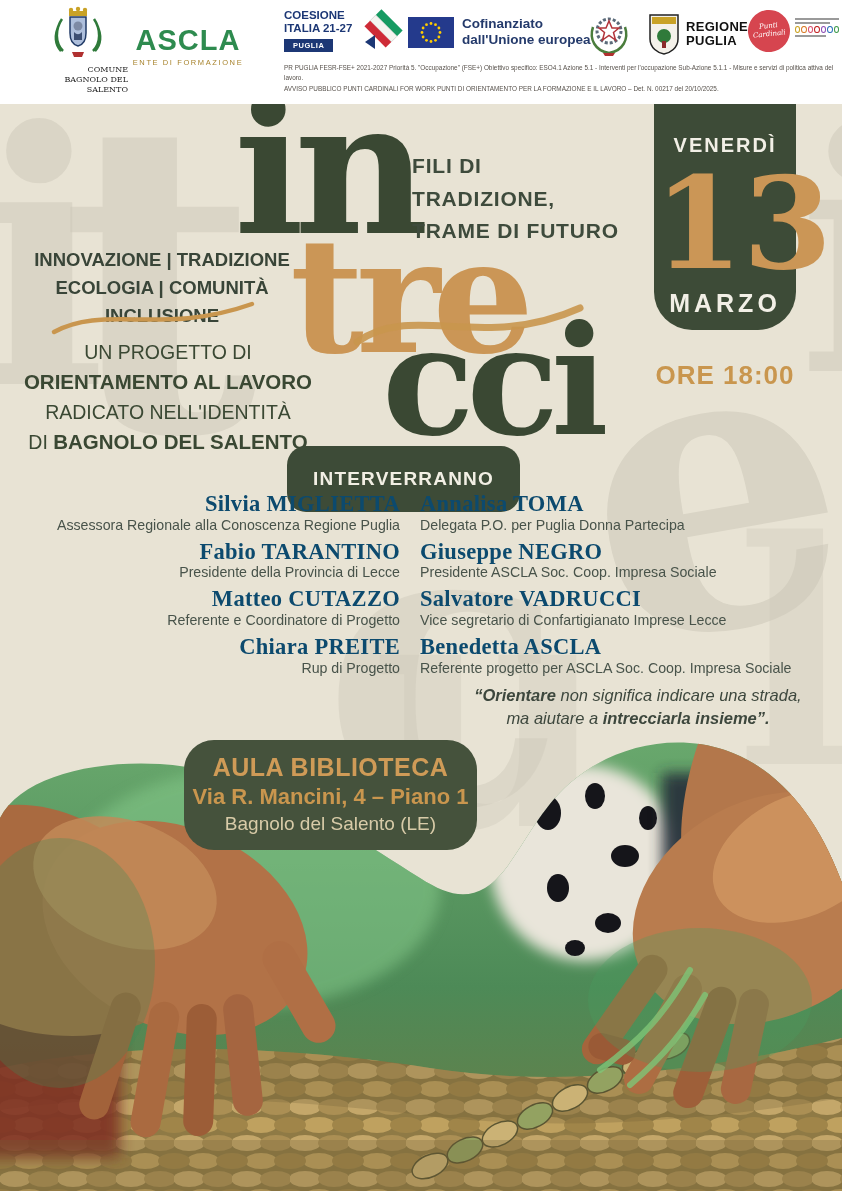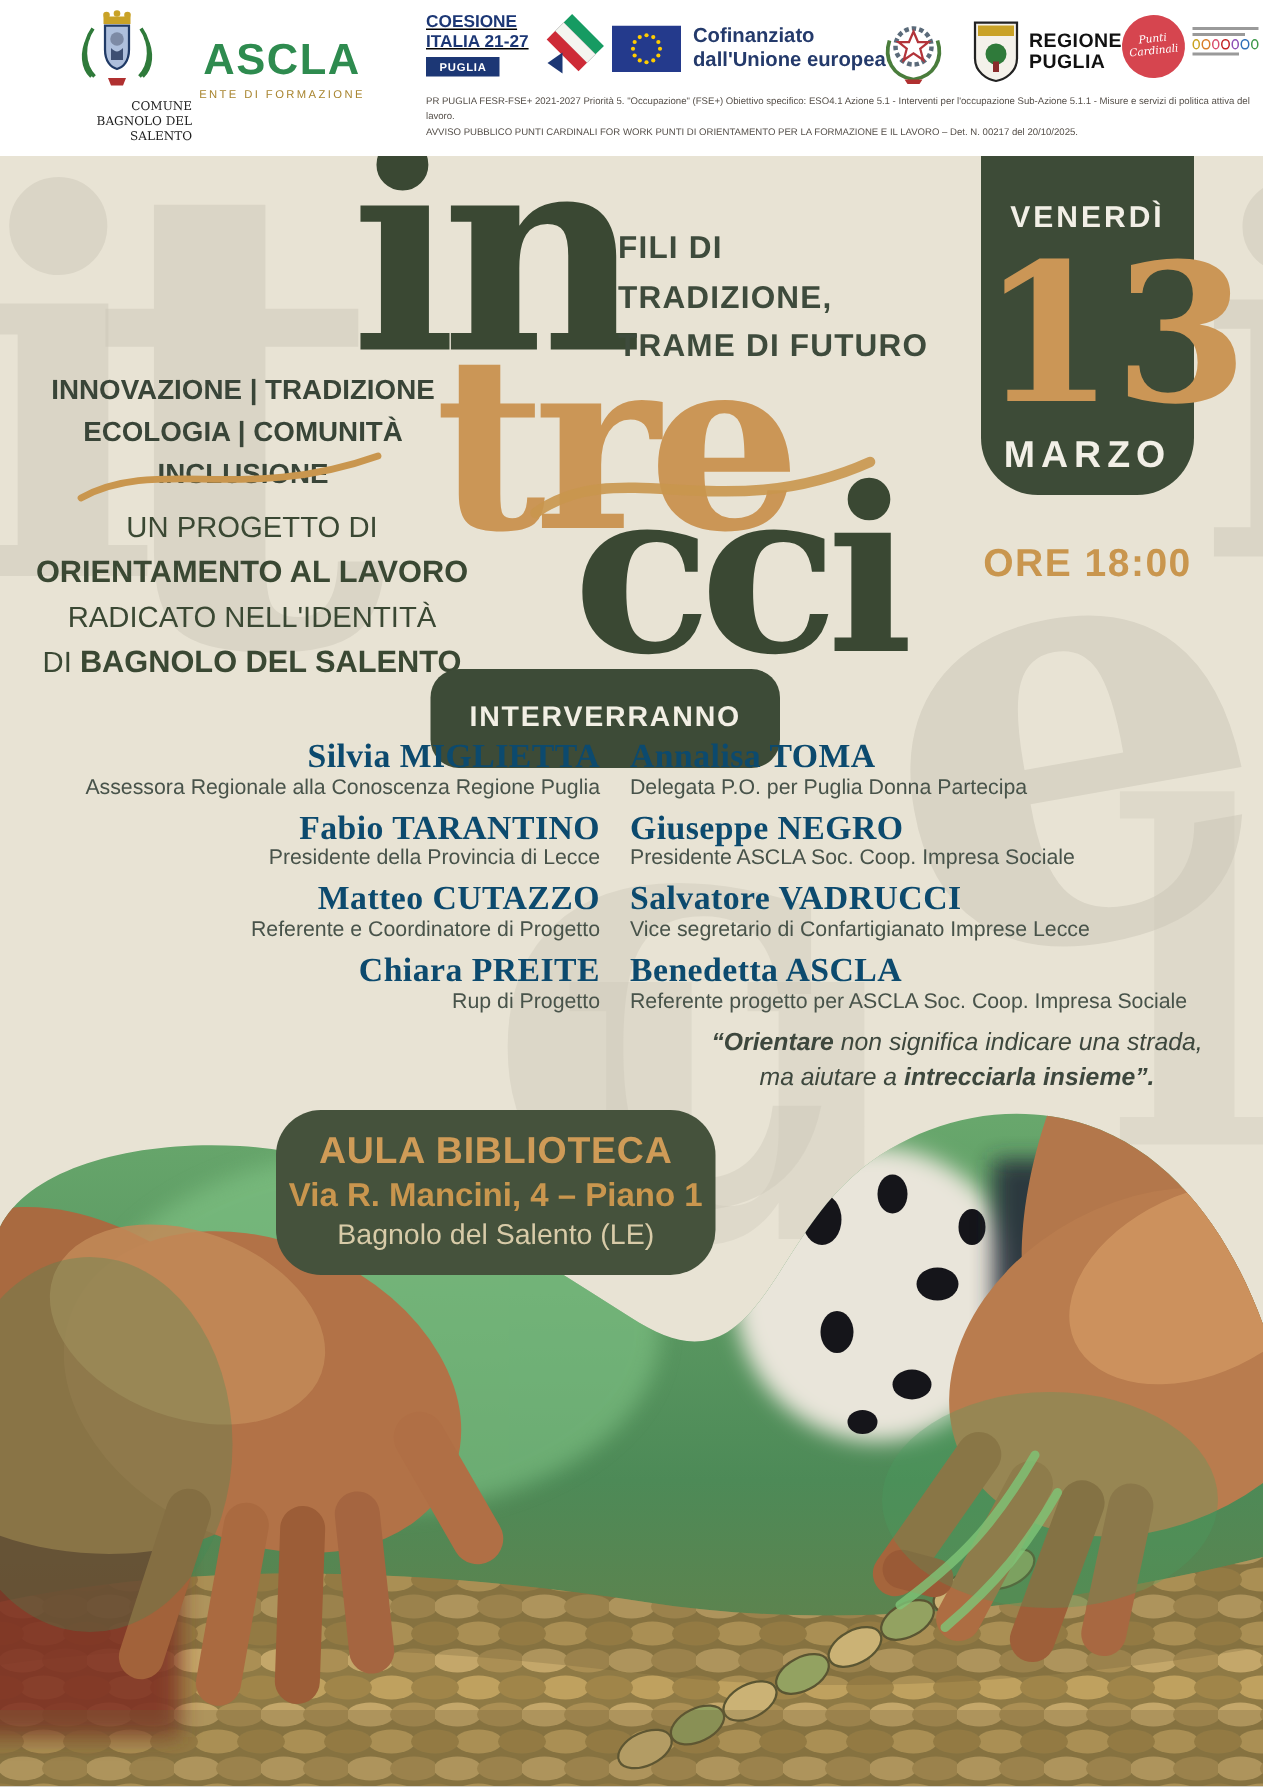--- a/index.html
+++ b/index.html
@@ -5,21 +5,21 @@
   html,body{margin:0;padding:0;background:#cfcfcf;}
   .poster{position:relative;width:842px;height:1191px;margin:0 auto;background:#E8E3D4;
           overflow:hidden;font-family:"Liberation Sans",sans-serif;}
   
   .header{position:absolute;top:0;left:0;width:842px;height:104px;background:#ffffff;z-index:2;}
   .logo-comune{position:absolute;left:28px;top:5px;width:100px;text-align:center;}
   .comune-txt{font-family:"DejaVu Serif",serif;font-size:8px;font-weight:400;color:#1c1c1c;line-height:1.25;text-align:right;}
   .logo-ascla{position:absolute;left:128px;top:26px;width:120px;text-align:center;}
   .ascla-name{font-size:29px;font-weight:800;color:#2E8B4F;letter-spacing:1px;line-height:1;}
   .ascla-tag{font-size:7.5px;color:#A8842E;letter-spacing:1.6px;margin-top:3px;}
-  .logo-coesione{position:absolute;left:284px;top:9px;display:flex;gap:5px;text-decoration:underline;}
+  .logo-coesione{position:absolute;left:284px;top:9px;display:flex;gap:5px;}
   .coe-text{font-size:11.5px;font-weight:800;color:#1C3775;line-height:1.1;}
   .coe-badge{display:inline-block;background:#1C3775;color:#fff;font-size:7.5px;font-weight:700;
              padding:2px 9px;margin-top:4px;letter-spacing:.5px;}
   .logo-eu{position:absolute;left:408px;top:16px;display:flex;gap:8px;align-items:center;}
   .eu-text{font-size:13.5px;font-weight:800;color:#243A6B;line-height:1.2;}
   .logo-emblem{position:absolute;left:585px;top:9px;}
   .logo-regione{position:absolute;left:648px;top:13px;display:flex;gap:6px;align-items:center;}
   .reg-text{font-size:13px;font-weight:800;color:#111;line-height:1.05;letter-spacing:.3px;}
   .logo-punti{position:absolute;left:748px;top:10px;display:flex;gap:5px;align-items:flex-start;}
   .punti-circle{width:42px;height:42px;border-radius:50%;background:#D6454F;display:flex;align-items:center;

